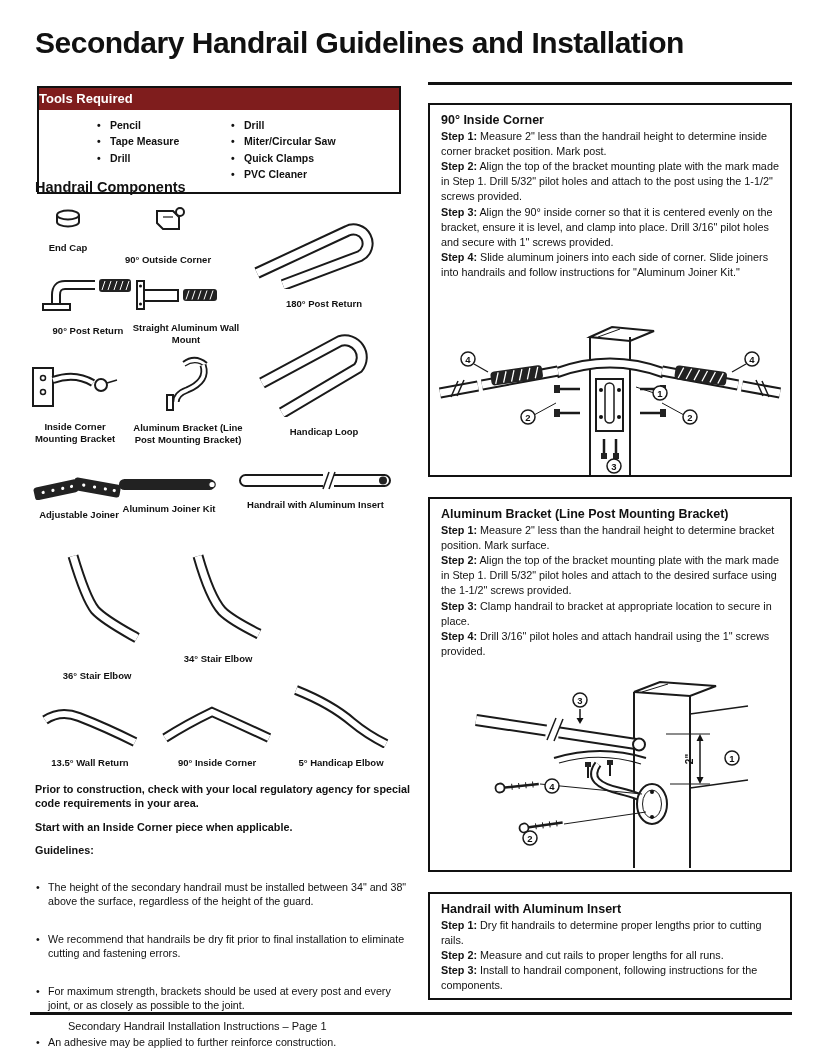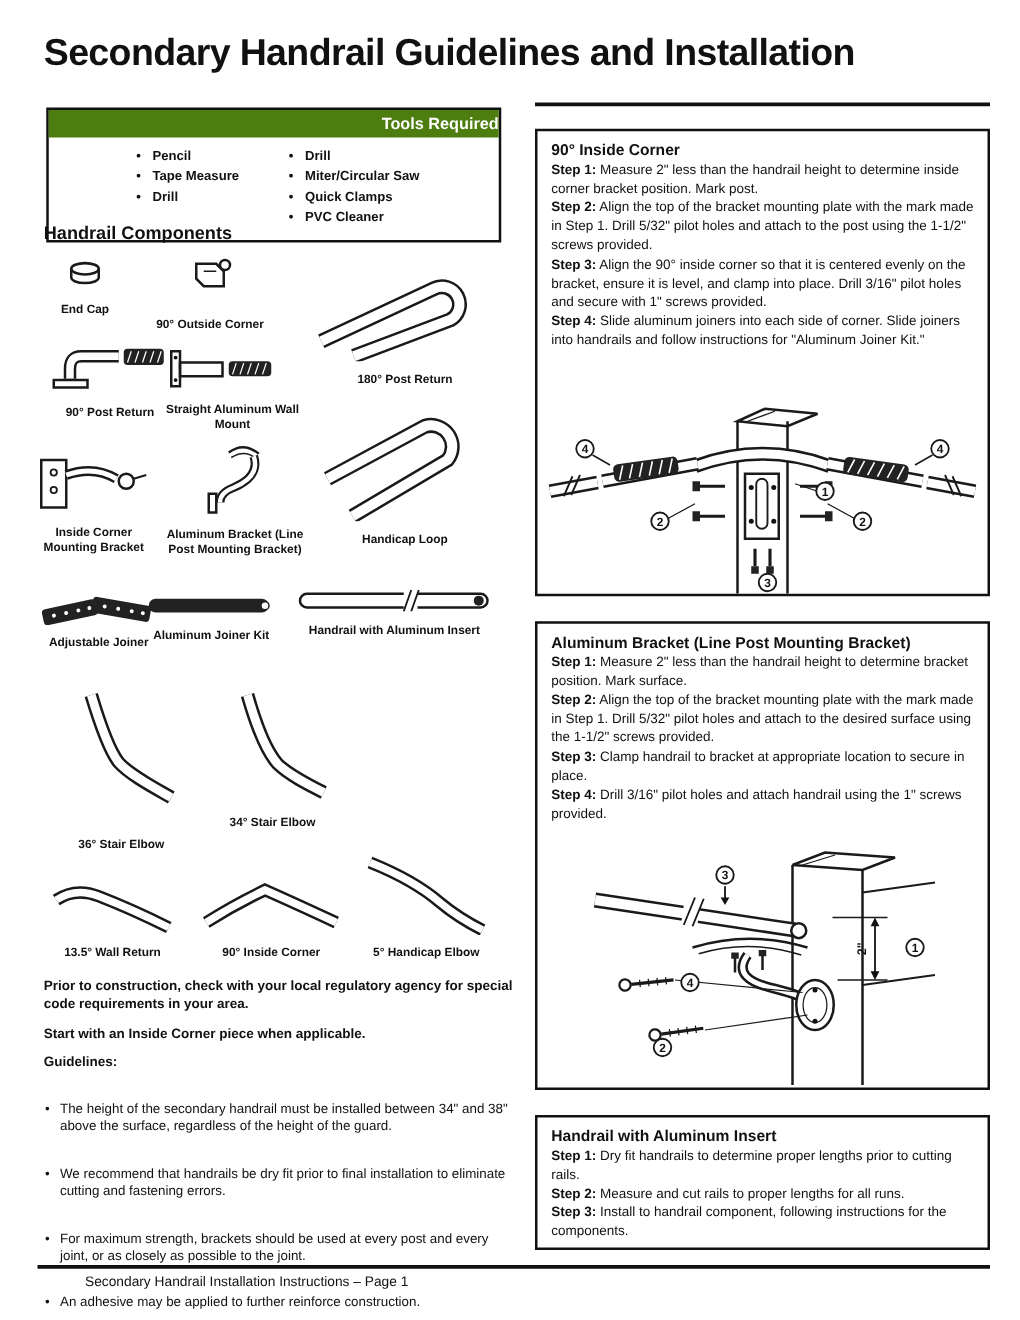--- a/index.html
+++ b/index.html
@@ -3,25 +3,25 @@
 <meta charset="utf-8">
 <style>
   html,body{margin:0;padding:0;background:#e8e8e8;}
   #page{position:relative;width:816px;height:1056px;background:#ffffff;margin:0 auto;
         font-family:"Liberation Sans",sans-serif;color:#111;overflow:hidden;}
   
   #page-title{position:absolute;left:35px;top:26px;width:750px;font-size:30px;
         font-weight:bold;letter-spacing:-0.5px;}
   
   #tools-box{position:absolute;left:37px;top:86px;width:364px;border:2px solid #111;box-sizing:border-box;}
-  #tools-header{background:#4d7c0f;color:#fff;text-align:right;font-weight:bold;font-size:13px;padding:3px 0 4px;}
+  #tools-header{background:#7f1d1d;color:#fff;text-align:left;font-weight:bold;font-size:13px;padding:3px 0 4px;}
   #tools-body{display:flex;padding:7px 0 10px;}
   .tools-col{flex:1;}
   .tools-col ul{list-style:none;margin:0;padding:0;font-weight:bold;font-size:10.5px;line-height:1.55;}
-  #tools-col-1 ul{padding-left:58px;margin-left:12px;}
+  #tools-col-1 ul{padding-left:58px;}
   #tools-col-2 ul{padding-left:12px;}
   .tools-col li{position:relative;padding-left:13px;}
   .tools-col li::before{content:"\2022";position:absolute;left:0;}
   
   #components-heading{position:absolute;left:35px;top:179px;font-size:14.5px;font-weight:bold;}
   .comp{position:absolute;display:flex;flex-direction:column;align-items:center;}
   .comp .lbl{font-size:9.5px;font-weight:bold;text-align:center;line-height:1.25;margin-top:9px;}
   .comp svg{display:block;}
   .tube-o{fill:none;stroke:#1a1a1a;}
   .tube-i{fill:none;stroke:#fff;}

